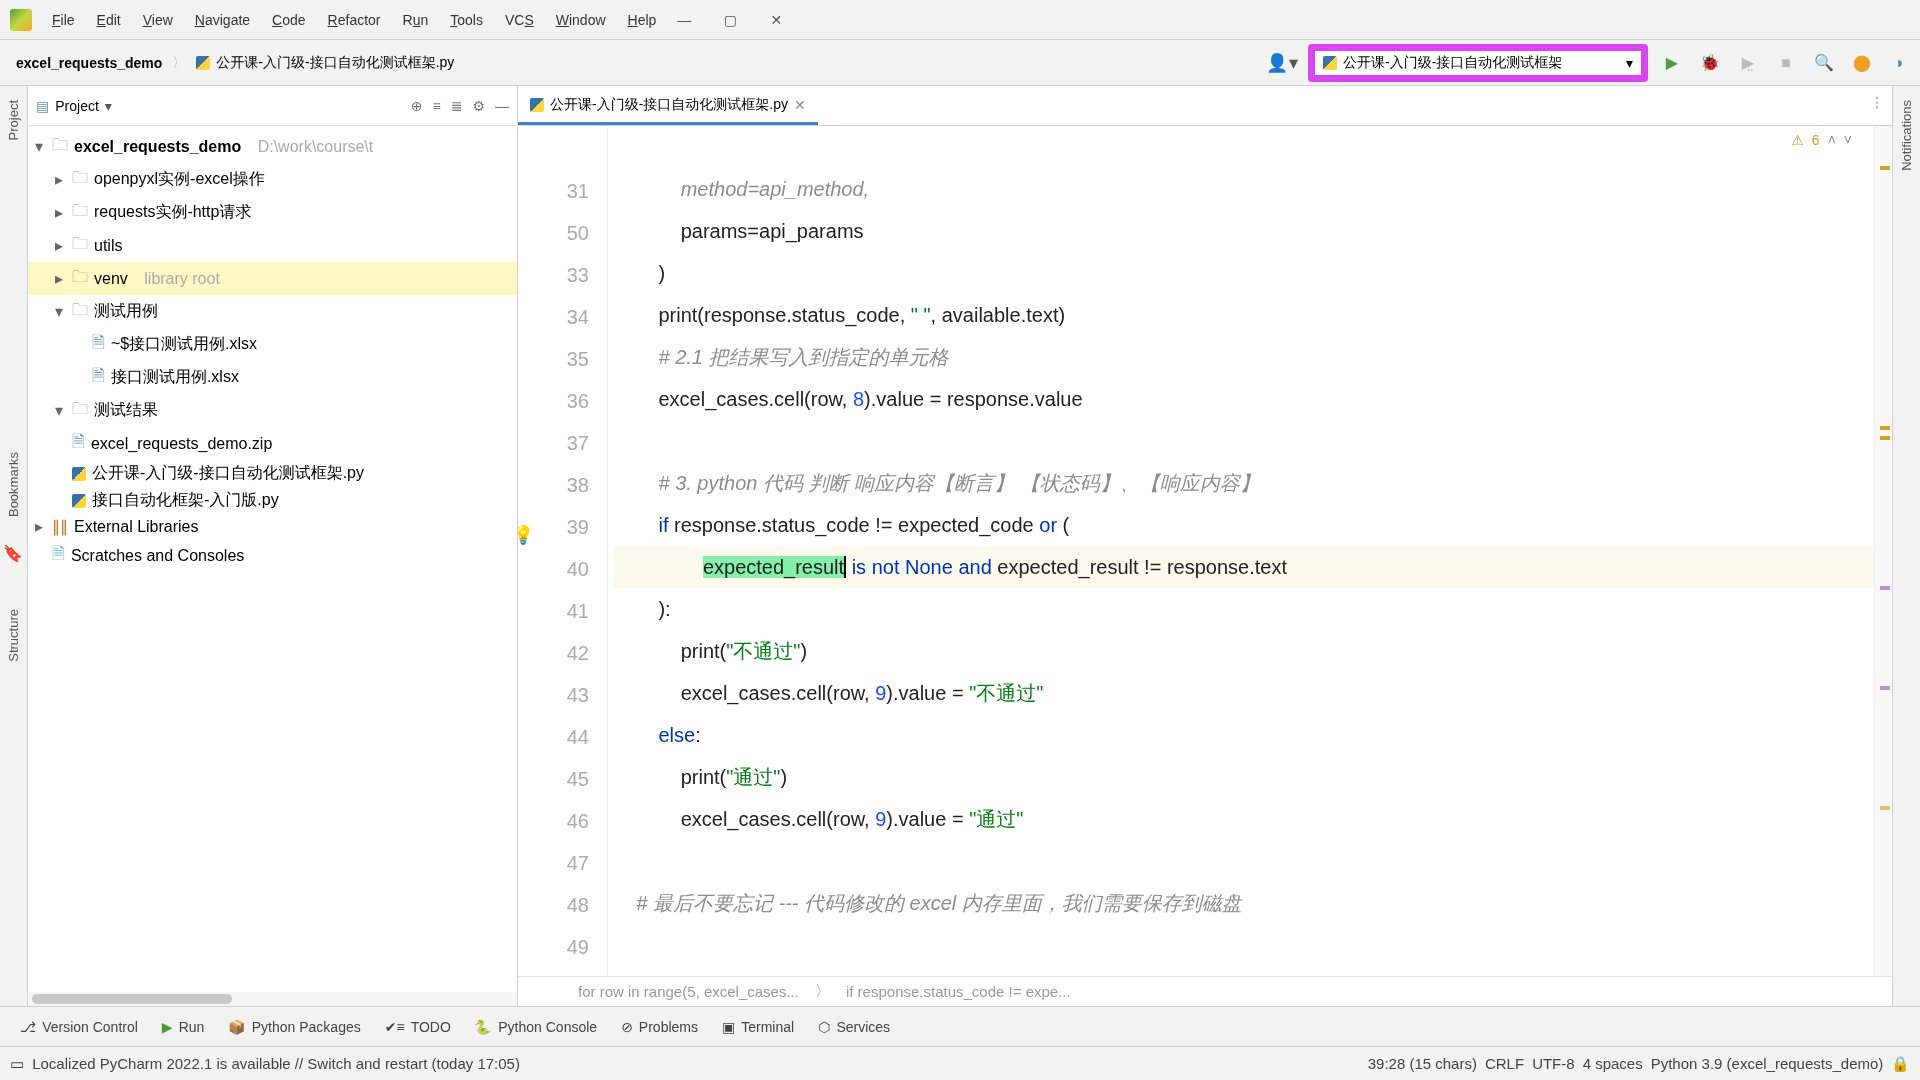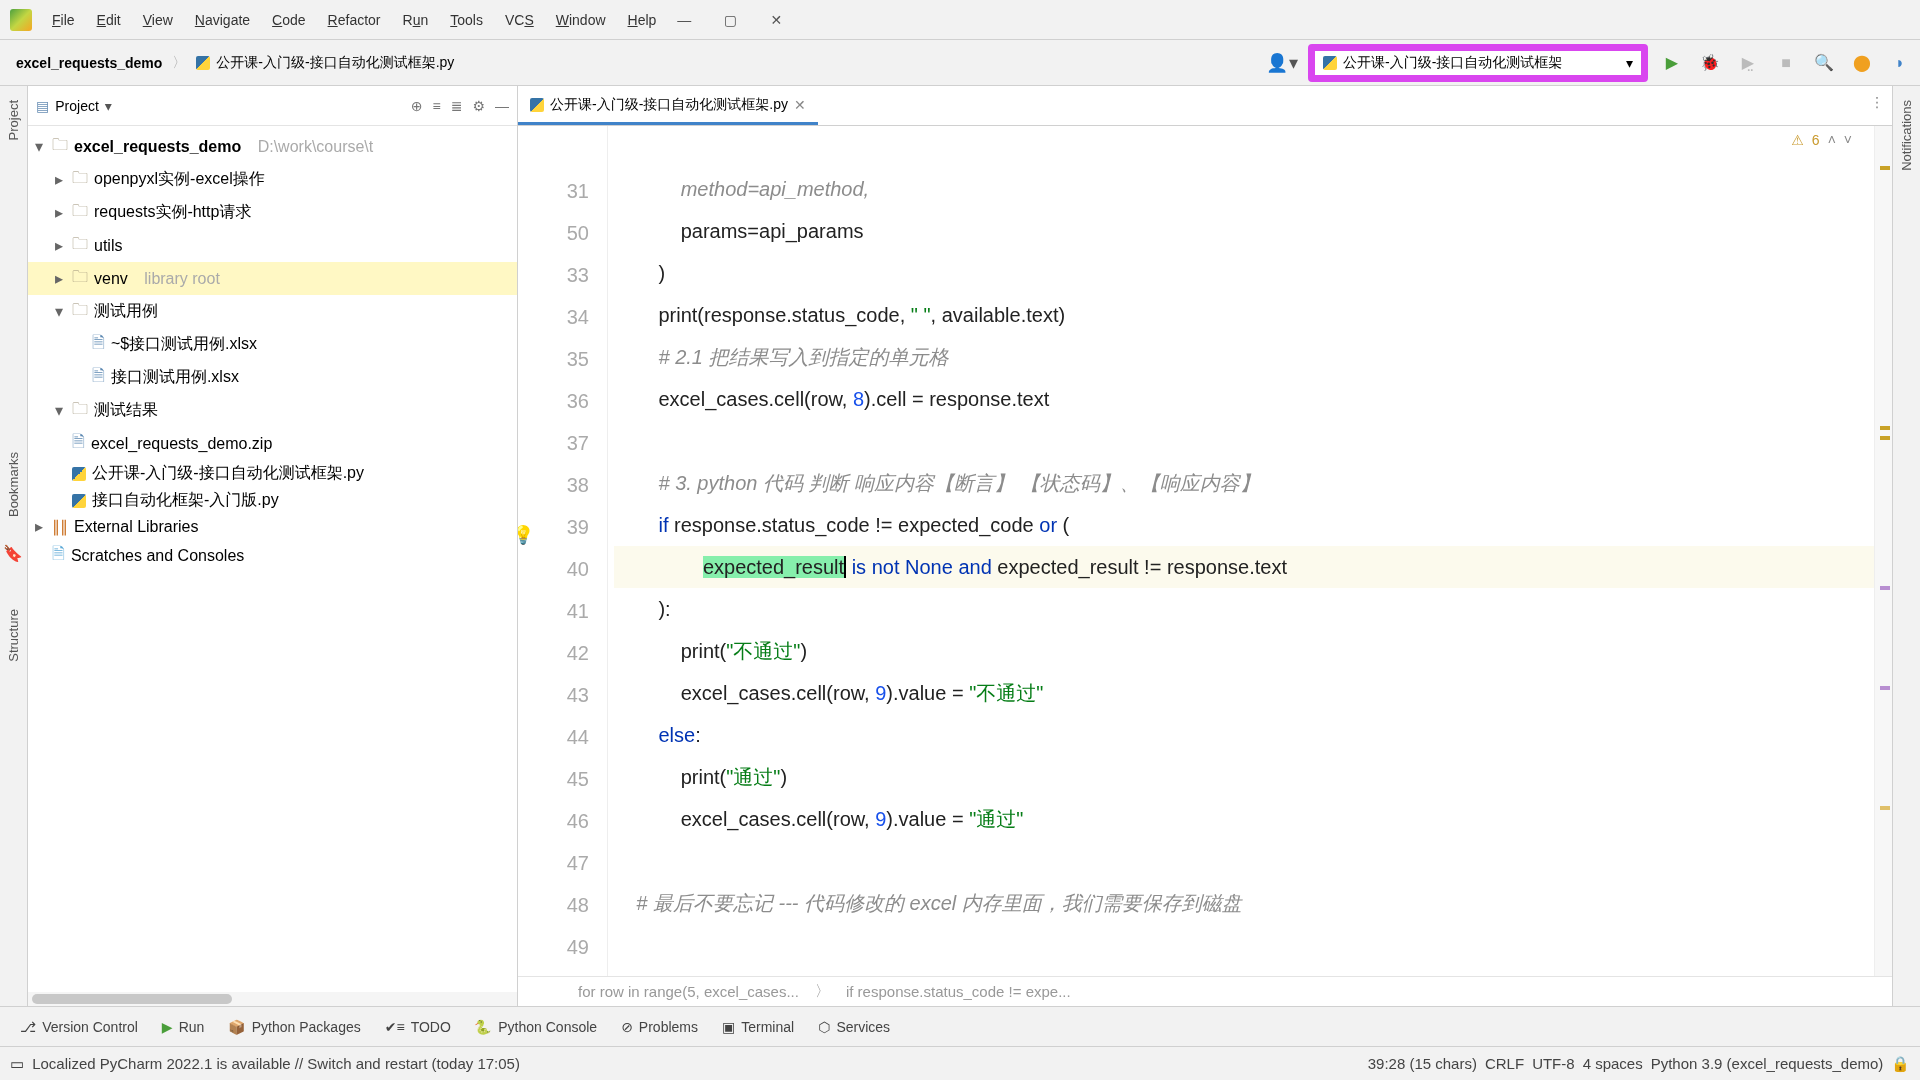--- a/index.html
+++ b/index.html
@@ -260,21 +260,21 @@
         <div>47</div>
         <div>48</div>
         <div>49</div>
       </div>
       <div class="code">
 <span class="cm">            method=api_method,</span>
 <span>            params=api_params</span>
 <span>        )</span>
 <span>        print(response.status_code, </span><span class="str">" "</span><span>, available.text)</span>
 <span>        </span><span class="cm"># 2.1 把结果写入到指定的单元格</span>
-<span>        excel_cases.cell(row, </span><span class="num">8</span><span>).cell = response.text</span>
+<span>        excel_cases.cell(row, </span><span class="num">8</span><span>).value = response.value</span>
 
 <span>        </span><span class="cm"># 3. python 代码 判断 响应内容【断言】 【状态码】、【响应内容】</span>
 <span>        </span><span class="kw">if</span><span> response.status_code != expected_code </span><span class="kw">or</span><span> (</span>
 <span class="curline"><span>                </span><span class="sel">expected_result</span><span class="cur"></span><span> </span><span class="kw">is not</span><span> </span><span class="kw">None</span><span> </span><span class="kw">and</span><span> expected_result != response.text</span></span>
 <span>        ):</span>
 <span>            print(</span><span class="str">"不通过"</span><span>)</span>
 <span>            excel_cases.cell(row, </span><span class="num">9</span><span>).value = </span><span class="str">"不通过"</span>
 <span>        </span><span class="kw">else</span><span>:</span>
 <span>            print(</span><span class="str">"通过"</span><span>)</span>
 <span>            excel_cases.cell(row, </span><span class="num">9</span><span>).value = </span><span class="str">"通过"</span>

